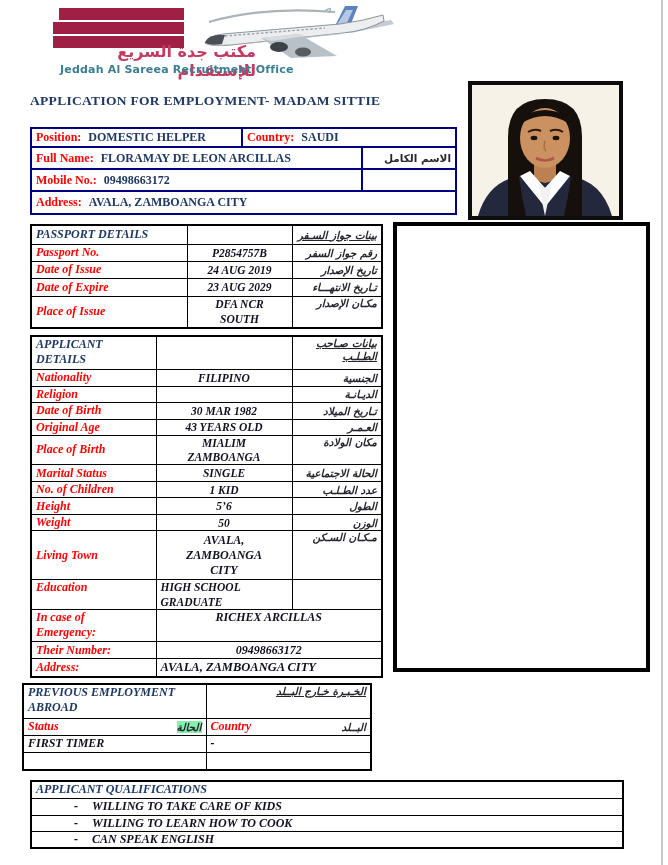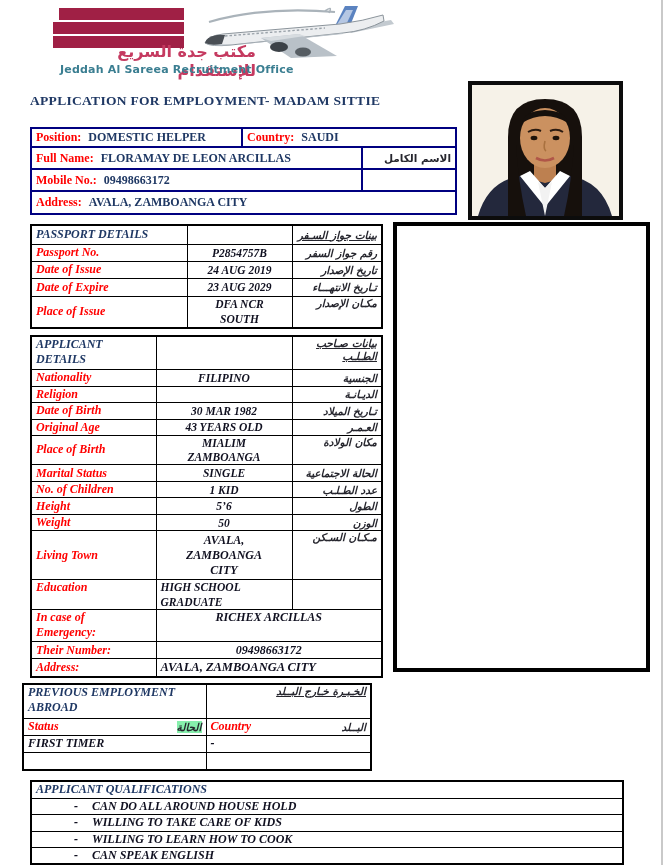--- a/index.html
+++ b/index.html
@@ -317,23 +317,20 @@
     </table>
 
   <table class="tbl-black tbl-qual">
     <colgroup>
         <col style="width:592px">
       </colgroup>
     <tbody>
         <tr style="height:17px">
       <td class="navy">APPLICANT QUALIFICATIONS</td>
     </tr>
-    <tr style="height:16px">
-      <td class="blk"><span class="bullet">-</span><span>CAN DO ALL AROUND HOUSE HOLD</span></td>
-    </tr>
     <tr style="height:17px">
       <td class="blk"><span class="bullet">-</span><span>WILLING TO TAKE CARE OF KIDS</span></td>
     </tr>
     <tr style="height:16px">
       <td class="blk"><span class="bullet">-</span><span>WILLING TO LEARN HOW TO COOK</span></td>
     </tr>
     <tr style="height:17px">
       <td class="blk"><span class="bullet">-</span><span>CAN SPEAK ENGLISH</span></td>
     </tr>
   </tbody>

